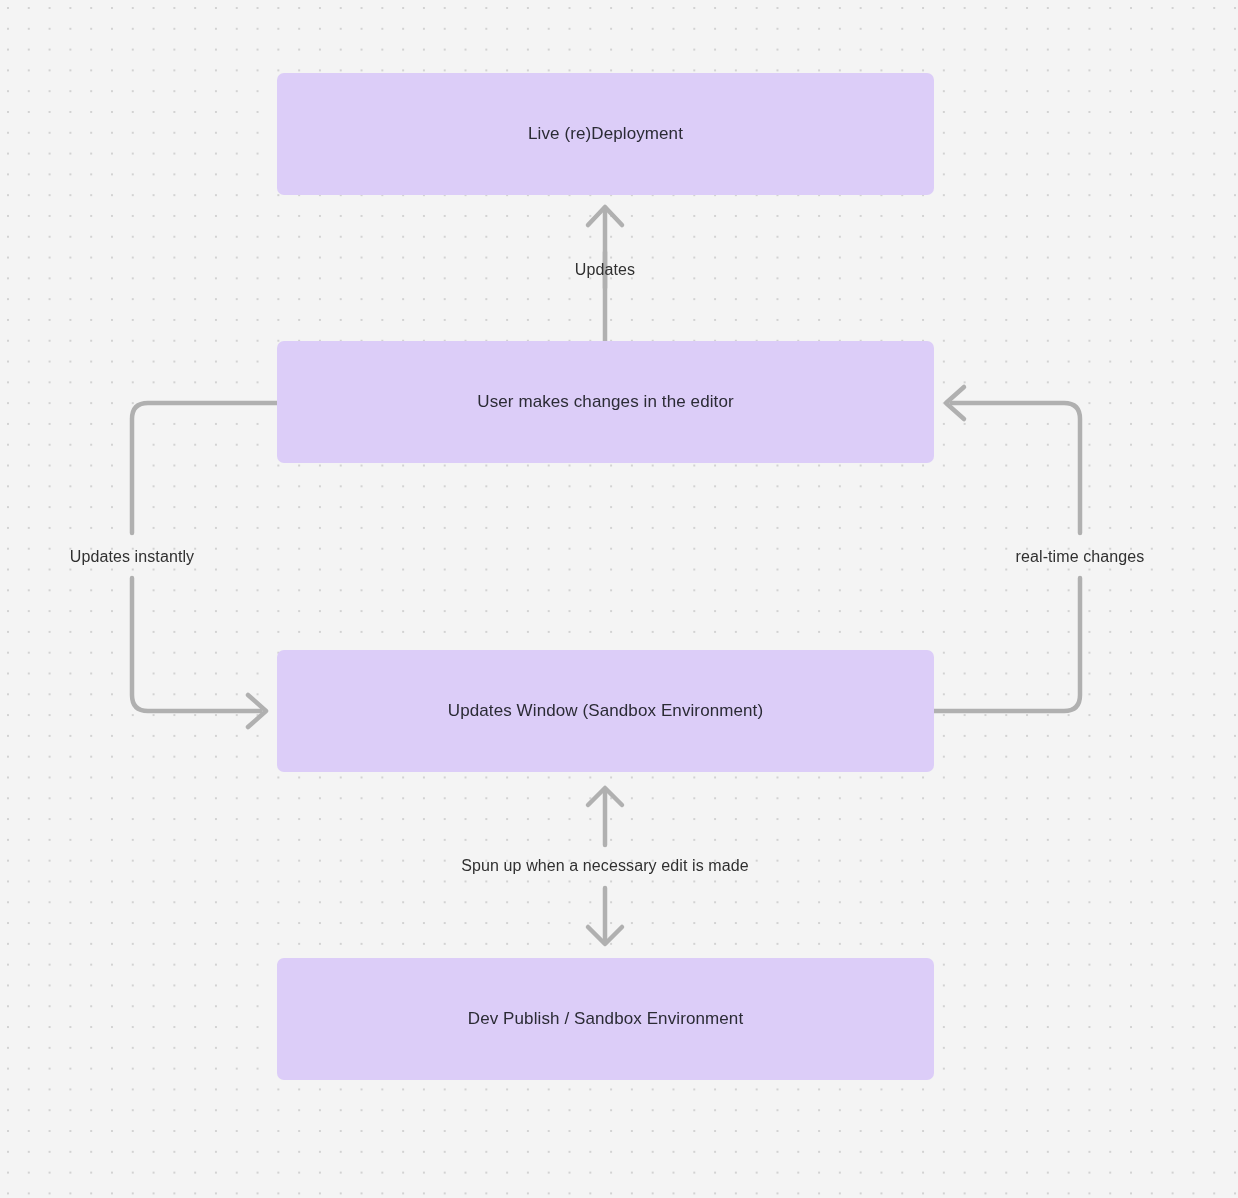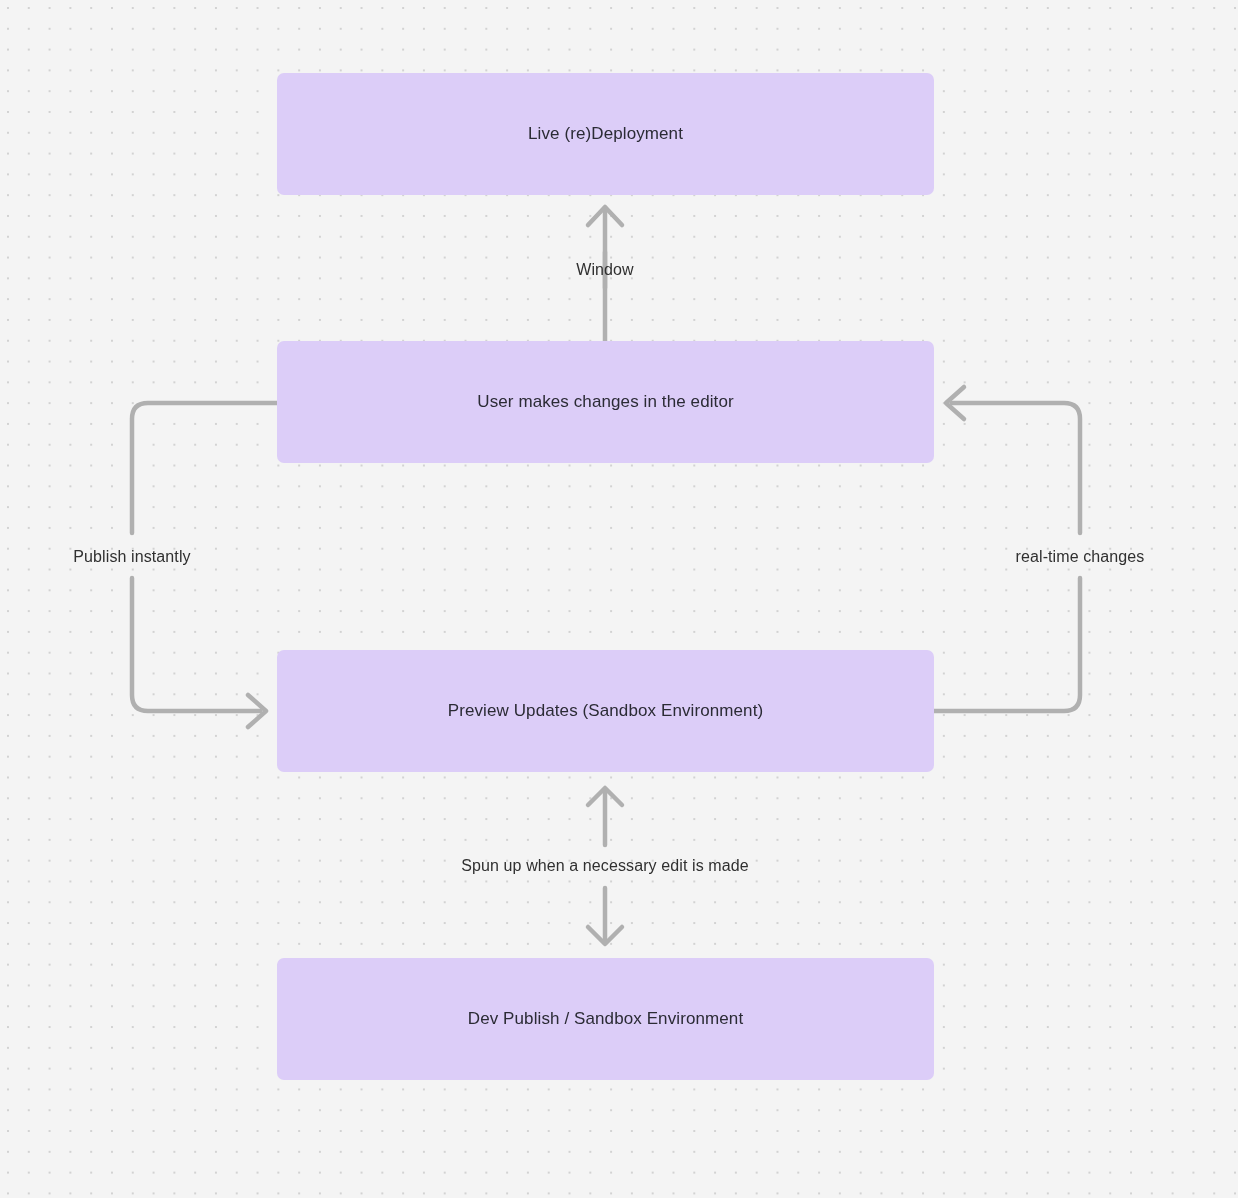--- a/index.html
+++ b/index.html
@@ -83,28 +83,28 @@
 
   <div class="node" style="left:277px; top:73px; width:657px; height:122px;">
     <span class="node-label">Live (re)Deployment</span>
   </div>
 
   <div class="node" style="left:277px; top:341px; width:657px; height:122px;justify-content:center;">
     <span class="node-label">User makes changes in the editor</span>
   </div>
 
   <div class="node" style="left:277px; top:650px; width:657px; height:122px;">
-    <span class="node-label">Preview Updates (Sandbox Environment)</span>
+    <span class="node-label">Updates Window (Sandbox Environment)</span>
   </div>
 
   <div class="node" style="left:277px; top:958px; width:657px; height:122px;">
     <span class="node-label">Dev Publish / Sandbox Environment</span>
   </div>
 
-  <div class="edge-label" style="left:605px; top:270px;">Window</div>
+  <div class="edge-label" style="left:605px; top:270px;">Updates</div>
 
-  <div class="edge-label" style="left:132px; top:557px;">Publish instantly</div>
+  <div class="edge-label" style="left:132px; top:557px;">Updates instantly</div>
 
   <div class="edge-label" style="left:1080px; top:557px;">real-time changes</div>
 
   <div class="edge-label" style="left:605px; top:866px;">Spun up when a necessary edit is made</div>
 
 </div>
 
 </body></html>

